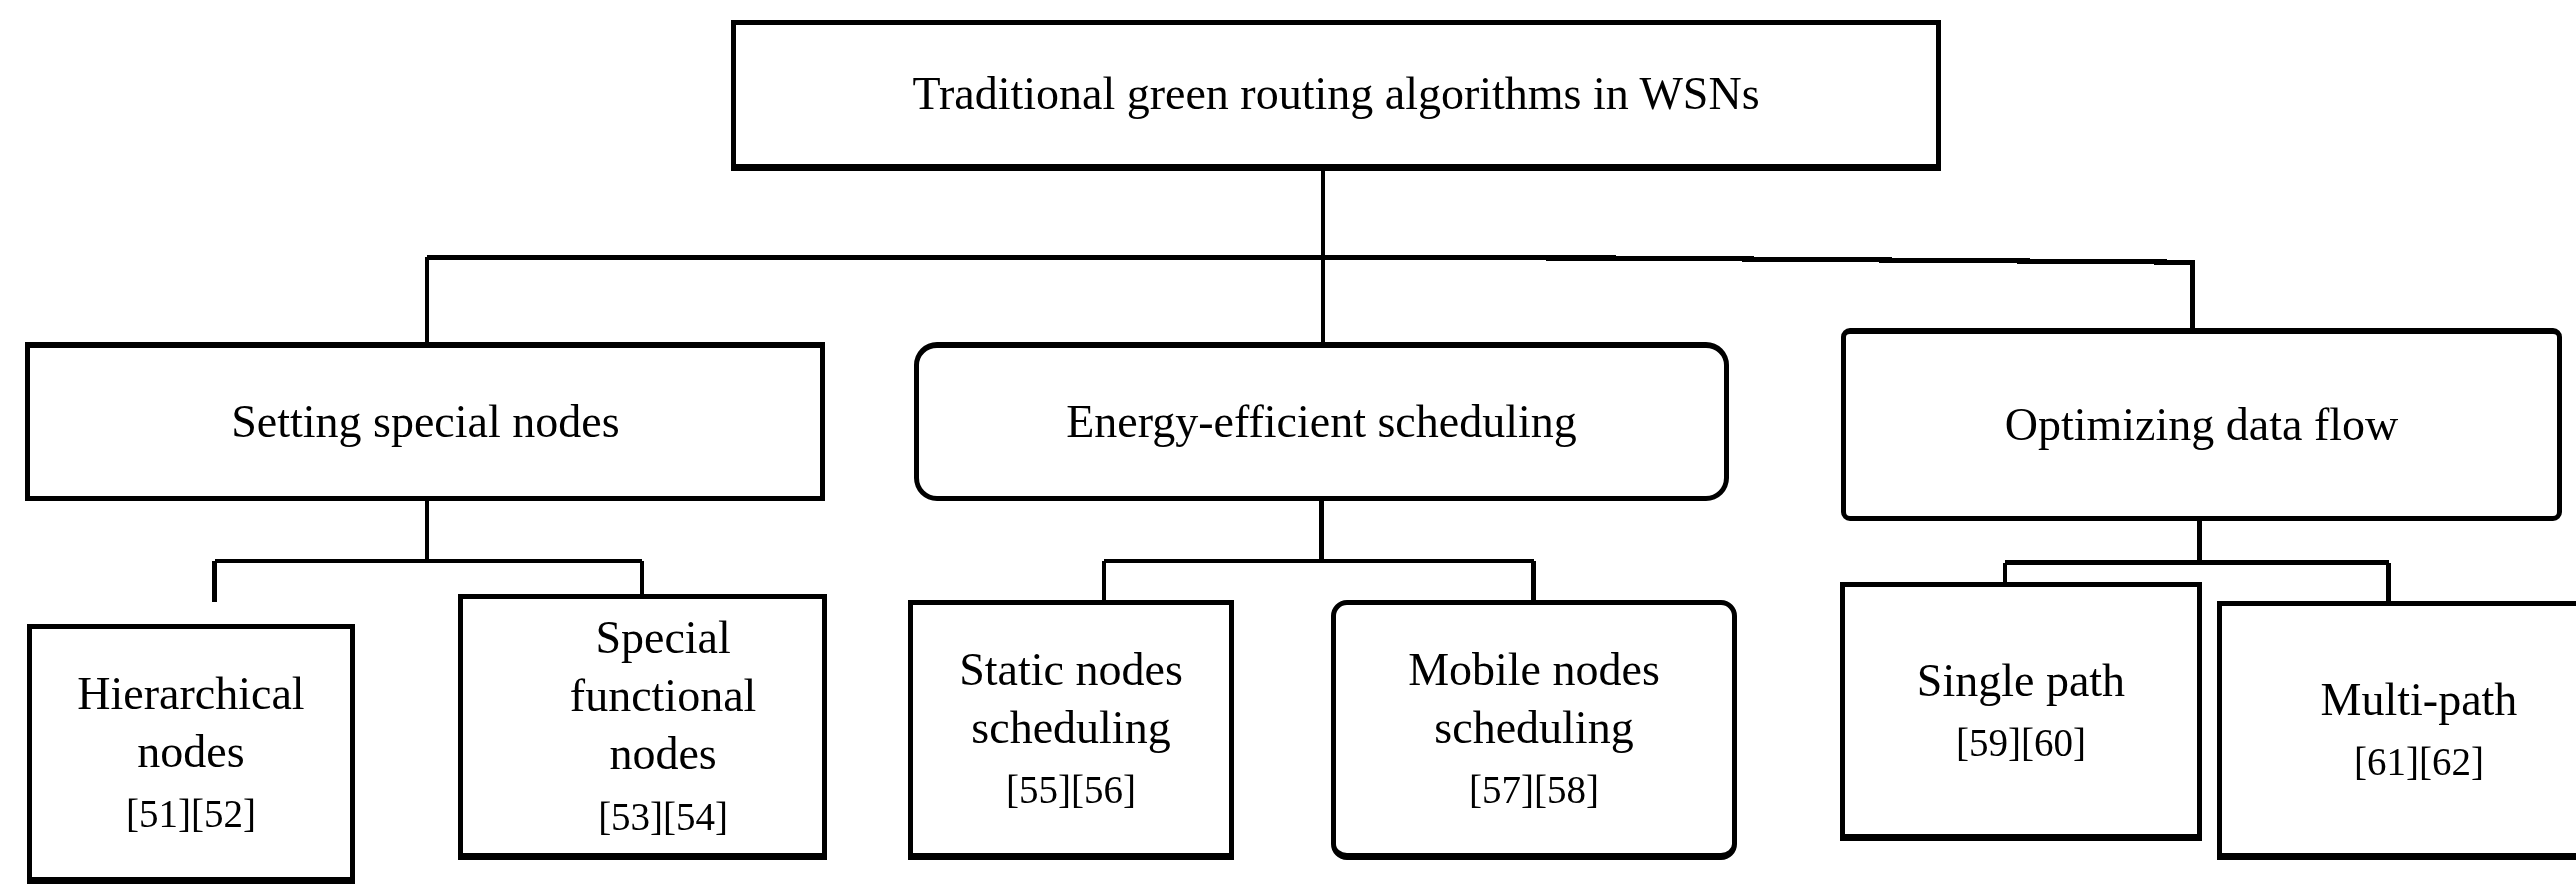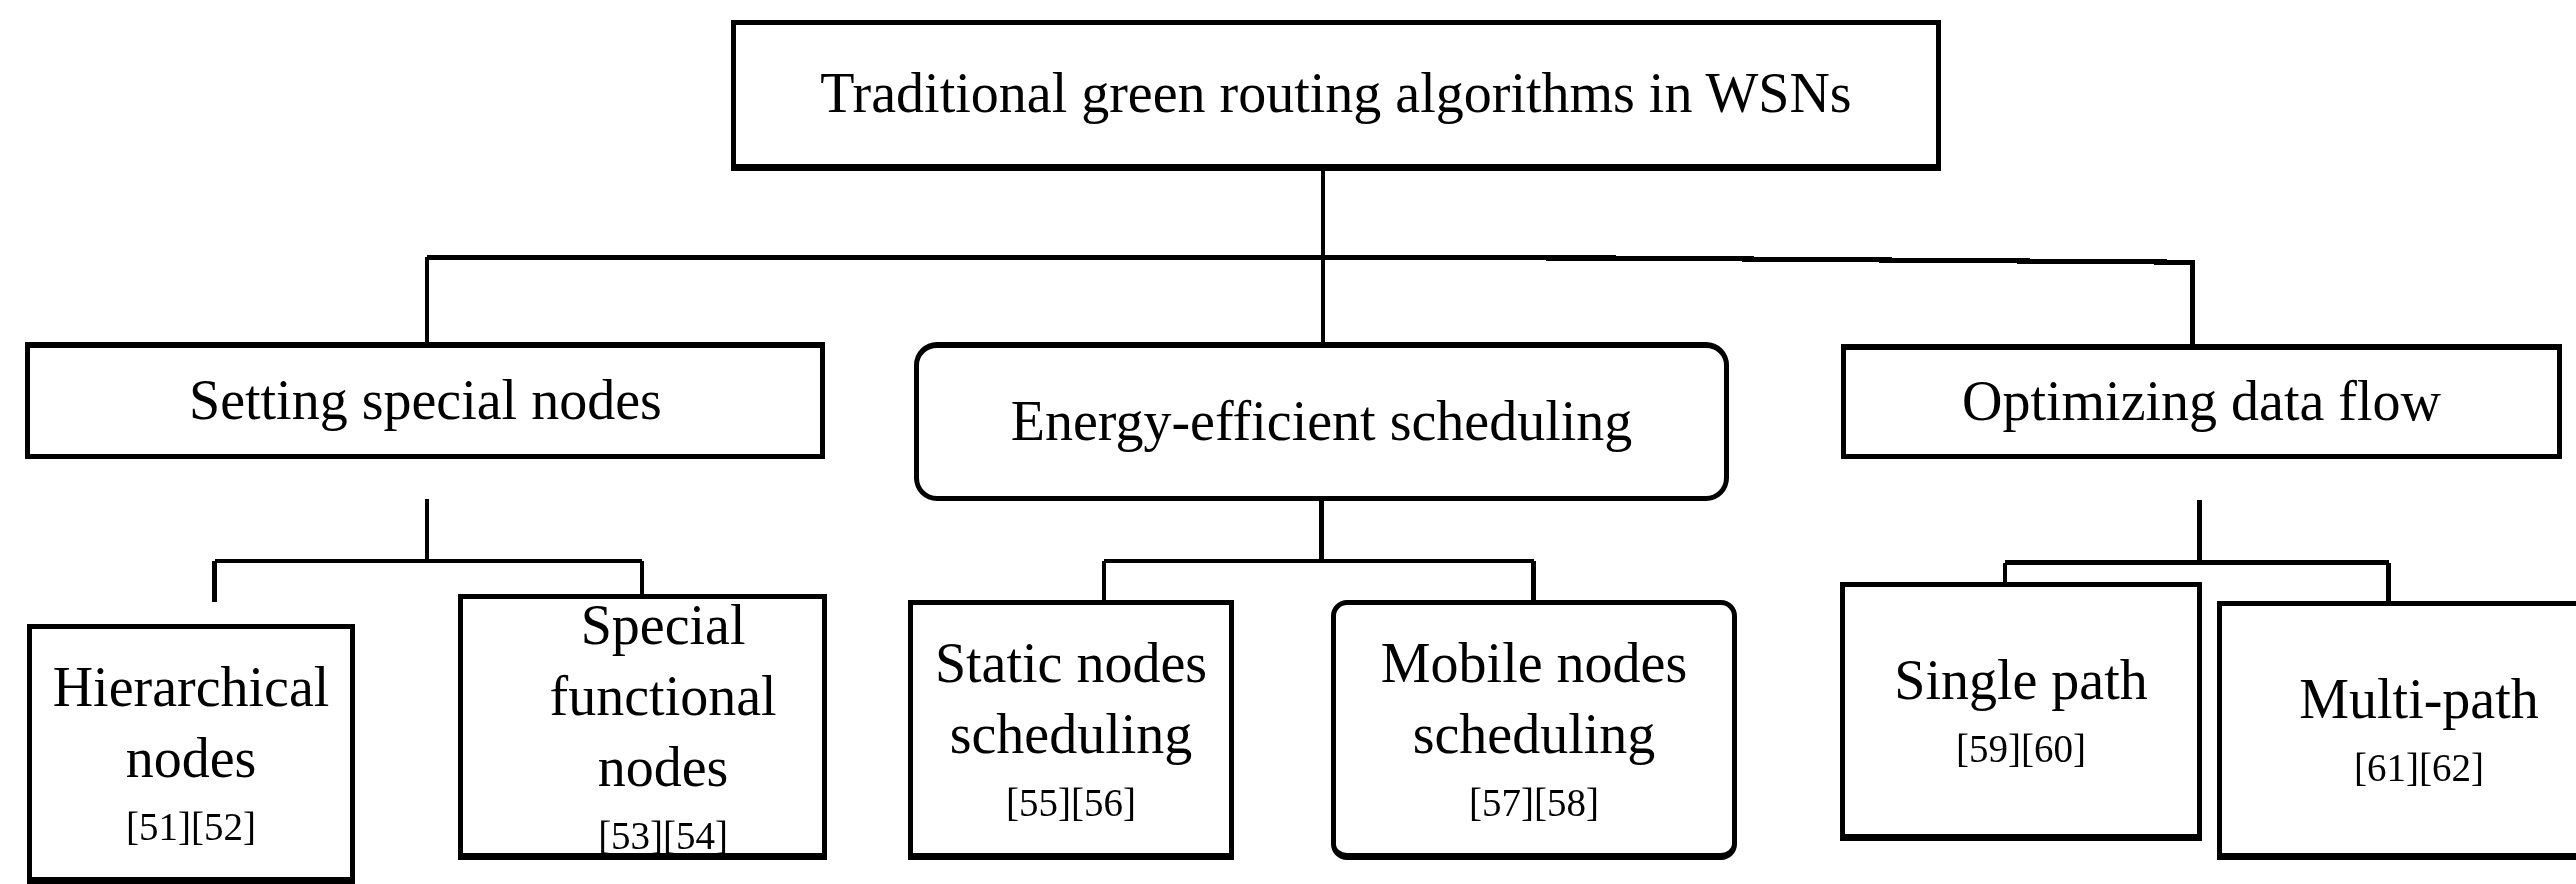--- a/index.html
+++ b/index.html
@@ -28,27 +28,27 @@
     position:absolute;
     box-sizing:border-box;
     border:5.1px solid #000000;
     background:#ffffff;
     display:flex;
     flex-direction:column;
     align-items:center;
     justify-content:center;
     text-align:center;
   }
-  .label{font-size:56px;line-height:1.27;}
+  .label{font-size:46px;line-height:1.27;}
   .refs{font-size:39px;line-height:1.35;margin-top:6.8px;}
   
   .root{left:731px;top:19.5px;width:1210px;height:151px;border-bottom-width:7.6px;}
-  .b1{left:25.4px;top:342px;width:800px;height:117px;border-top-width:6.8px;}
+  .b1{left:25.4px;top:342px;width:800px;height:159px;border-top-width:6.8px;}
   .b2{left:914px;top:342px;width:815px;height:159px;border-top-width:6.8px;border-radius:23px;}
-  .b3{left:1841px;top:344px;width:721px;height:115px;border-top-width:6.8px;}
+  .b3{left:1841px;top:328px;width:721px;height:193px;border-top-width:6.8px;border-radius:9px;}
   .leaf{padding:0 6.8px;border-bottom-width:7.6px;}
   .l1{left:27px;top:624px;width:328px;height:260px;}
   .l2{left:458px;top:594px;width:369px;height:266px;padding-left:48px;}
   .l3{left:908px;top:600px;width:326px;height:260px;}
   .l4{left:1331px;top:600px;width:406px;height:260px;border-radius:16px;}
   .l5{left:1840px;top:582px;width:362px;height:259px;}
   .l6{left:2217px;top:601px;width:404px;height:259px;}
 </style>
 </head>
 <body>

